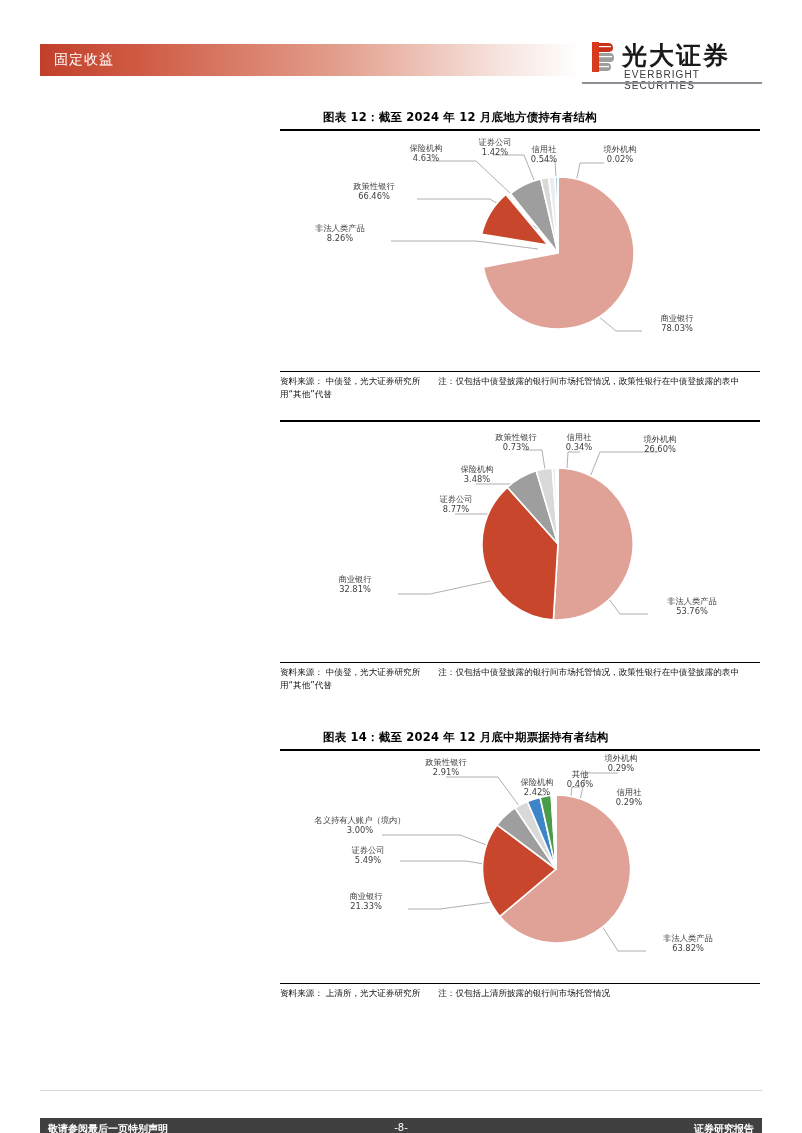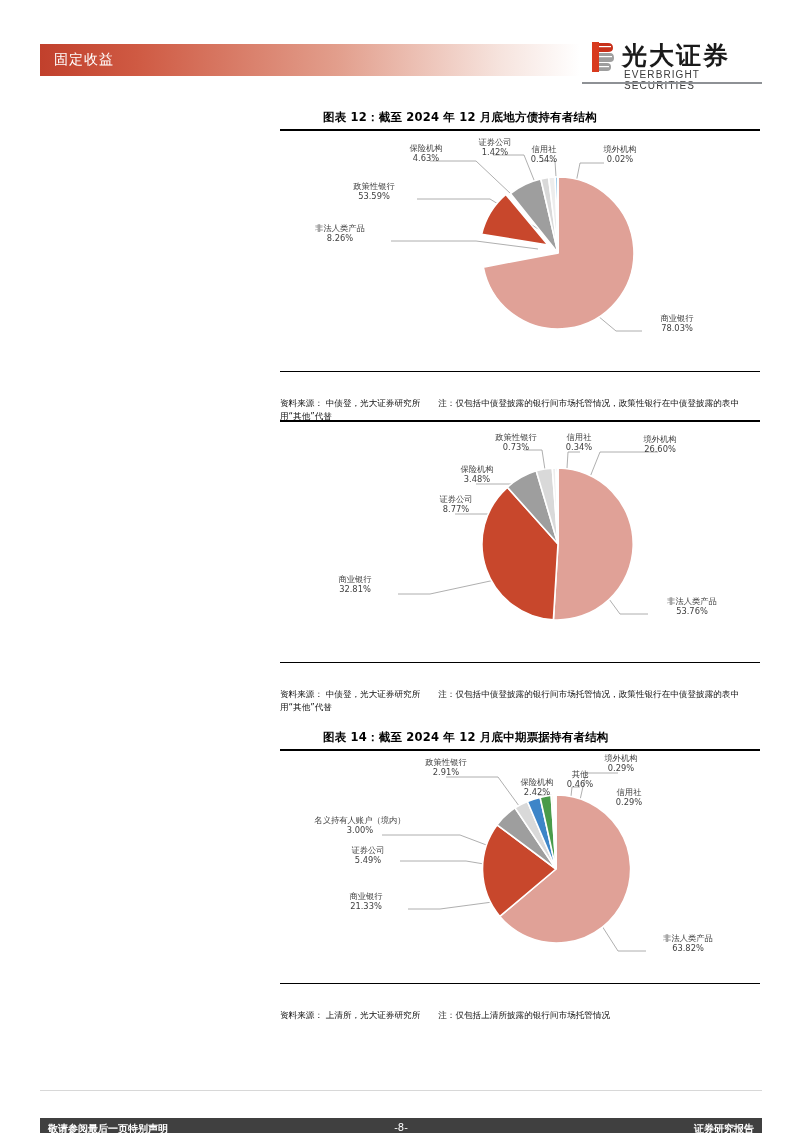--- a/index.html
+++ b/index.html
@@ -61,21 +61,20 @@
     letter-spacing: 0.2px;
     margin-left: 43px;
   }
   .rule-thick { height: 1.6px; background: #000; width: 100%; }
   .rule-thin  { height: 1px;   background: #000; width: 100%; }
   .chart-area { position: relative; width: 480px; }
   .fig-note {
     font-size: 8.6px; color: #111; line-height: 1.55;
     padding-top: 3px;
     font-family: "DejaVu Sans", sans-serif;
-    margin-top: 22px;
   }
   .note-gap { display:inline-block; width: 18px; }
 
   .pielabel {
     position: absolute;
     font-size: 8.3px;
     color: #3f3f3f;
     line-height: 1.28;
     font-family: "DejaVu Sans", sans-serif;
     white-space: nowrap;
@@ -169,21 +168,21 @@
       <div class="pielabel c" style="left:172px; top:6px; width:86px;">
         <span>证券公司</span><br><span>1.42%</span>
       </div>
       <div class="pielabel c" style="left:233px; top:13px; width:62px;">
         <span>信用社</span><br><span>0.54%</span>
       </div>
       <div class="pielabel c" style="left:300px; top:13px; width:80px;">
         <span>境外机构</span><br><span>0.02%</span>
       </div>
       <div class="pielabel c" style="left:48px; top:50px; width:92px;">
-        <span>政策性银行</span><br><span>53.59%</span>
+        <span>政策性银行</span><br><span>66.46%</span>
       </div>
       <div class="pielabel c" style="left:8px; top:92px; width:104px;">
         <span>非法人类产品</span><br><span>8.26%</span>
       </div>
       <div class="pielabel c" style="left:352px; top:182px; width:90px;">
         <span>商业银行</span><br><span>78.03%</span>
       </div>
     </div>
 
     <div class="rule-thin"></div>

